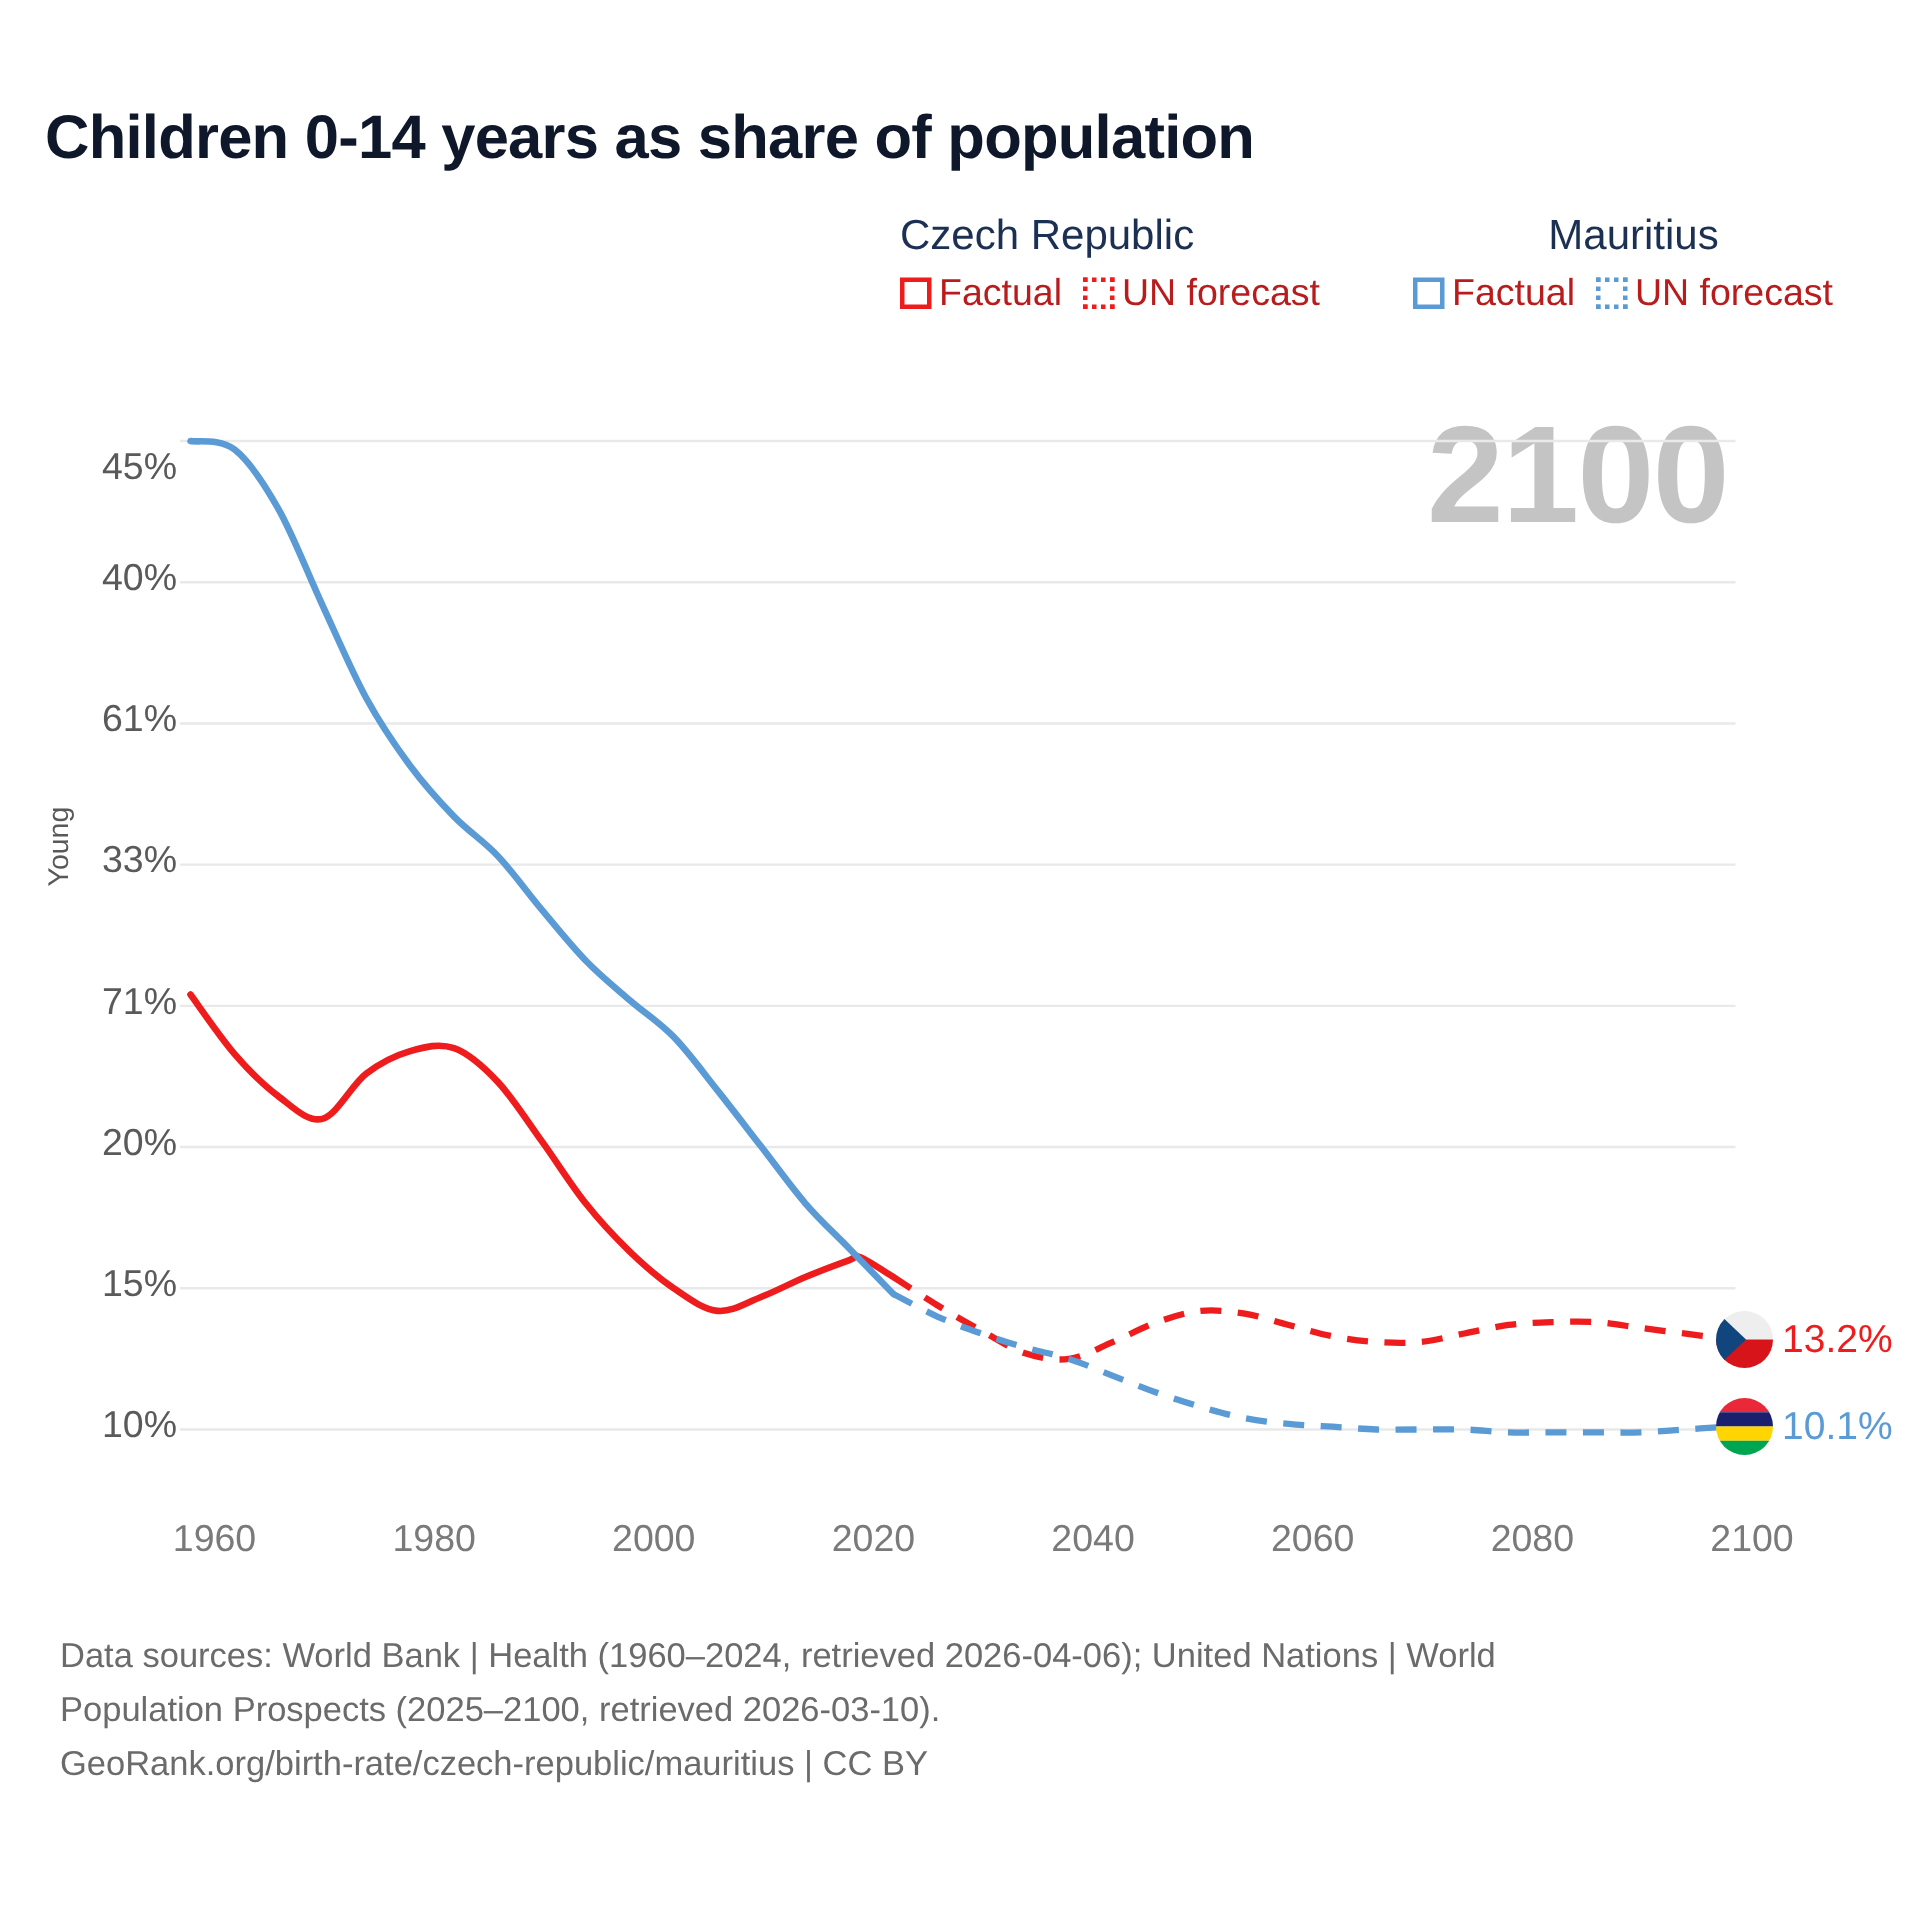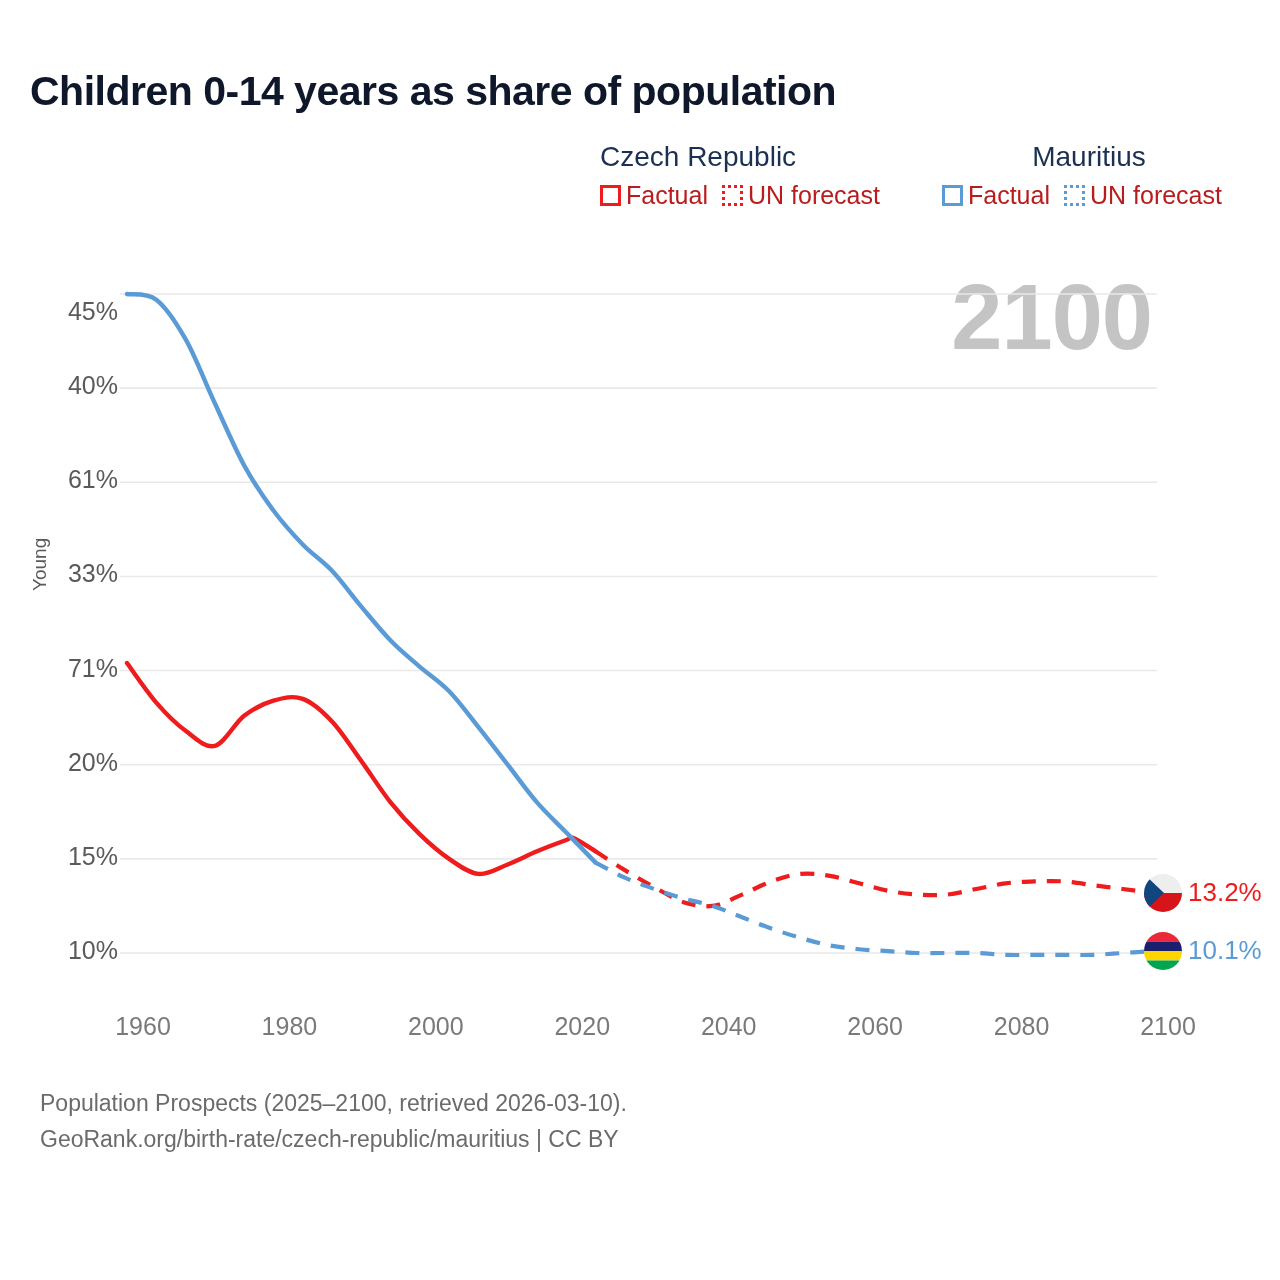--- a/index.html
+++ b/index.html
@@ -256,17 +256,18 @@
     <svg width="38" height="38" viewBox="0 0 38 38">
       <rect x="0" y="0" width="38" height="9.5" fill="#ea2839"></rect>
       <rect x="0" y="9.5" width="38" height="9.5" fill="#1a206d"></rect>
       <rect x="0" y="19" width="38" height="9.5" fill="#ffd500"></rect>
       <rect x="0" y="28.5" width="38" height="9.5" fill="#00a551"></rect>
     </svg>
   </div>
   <div class="endlabel blue" id="endlabel-mauritius" style="left: 1188px; top: 935.117px;">10.1%</div>
 
   <div class="footer">
+    <div>Data sources: World Bank | Health (1960–2024, retrieved 2026-04-06); United Nations | World</div>
     <div>Population Prospects (2025–2100, retrieved 2026-03-10).</div>
     <div>GeoRank.org/birth-rate/czech-republic/mauritius | CC BY</div>
   </div>
 
 </div>
 
 </body></html>

